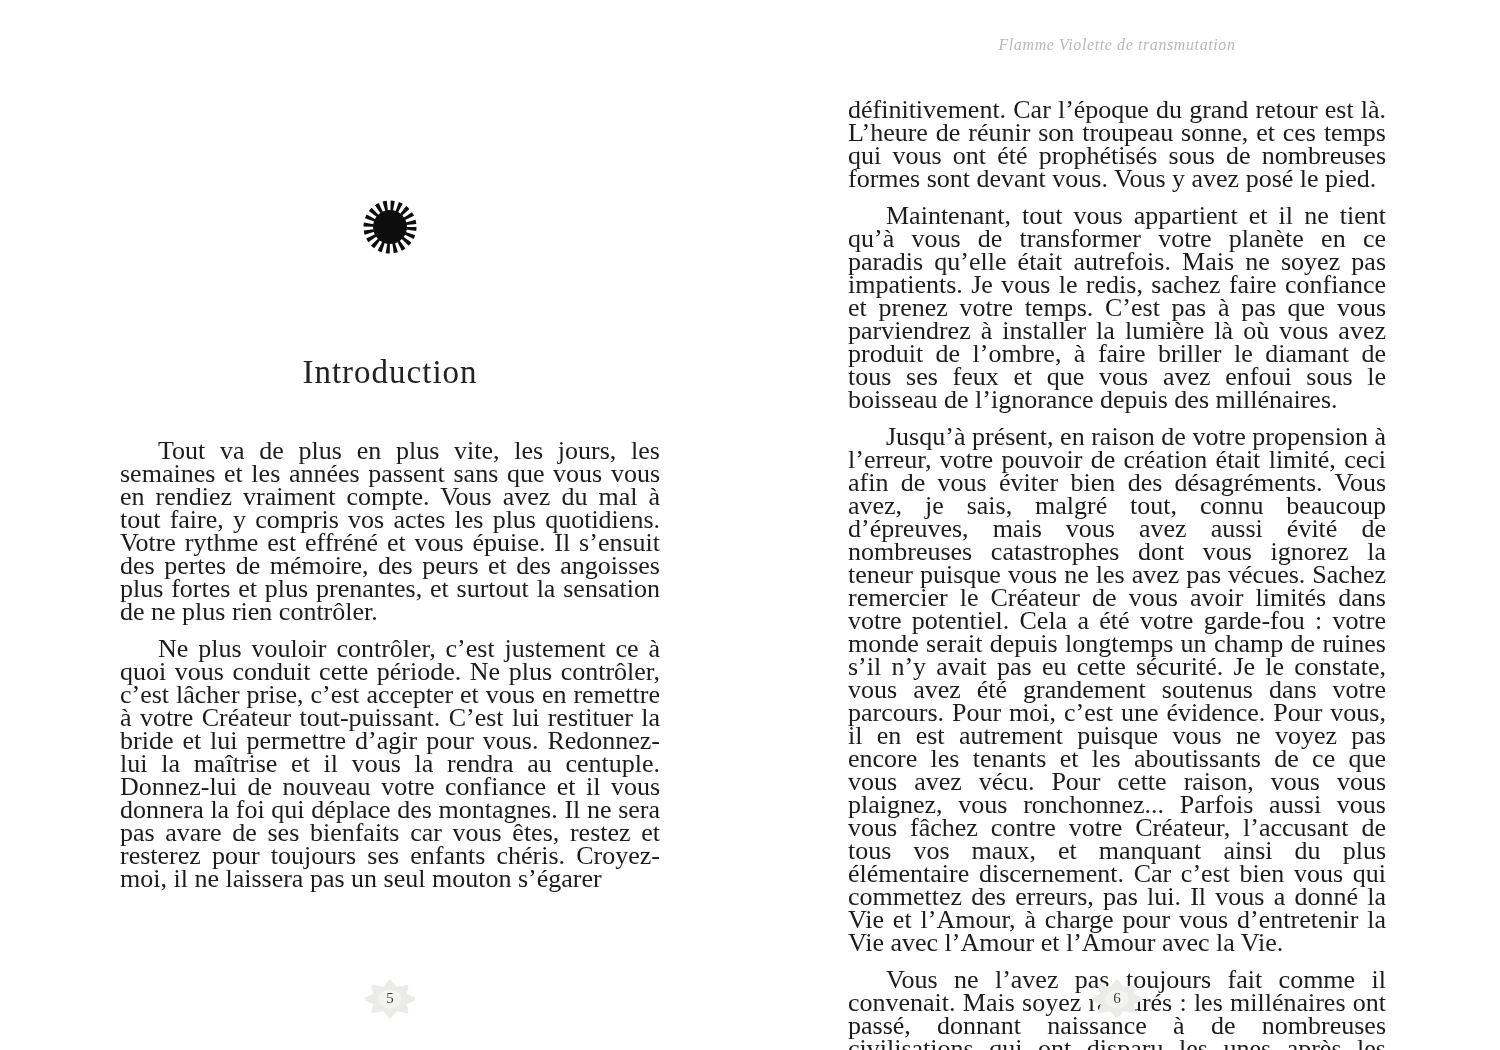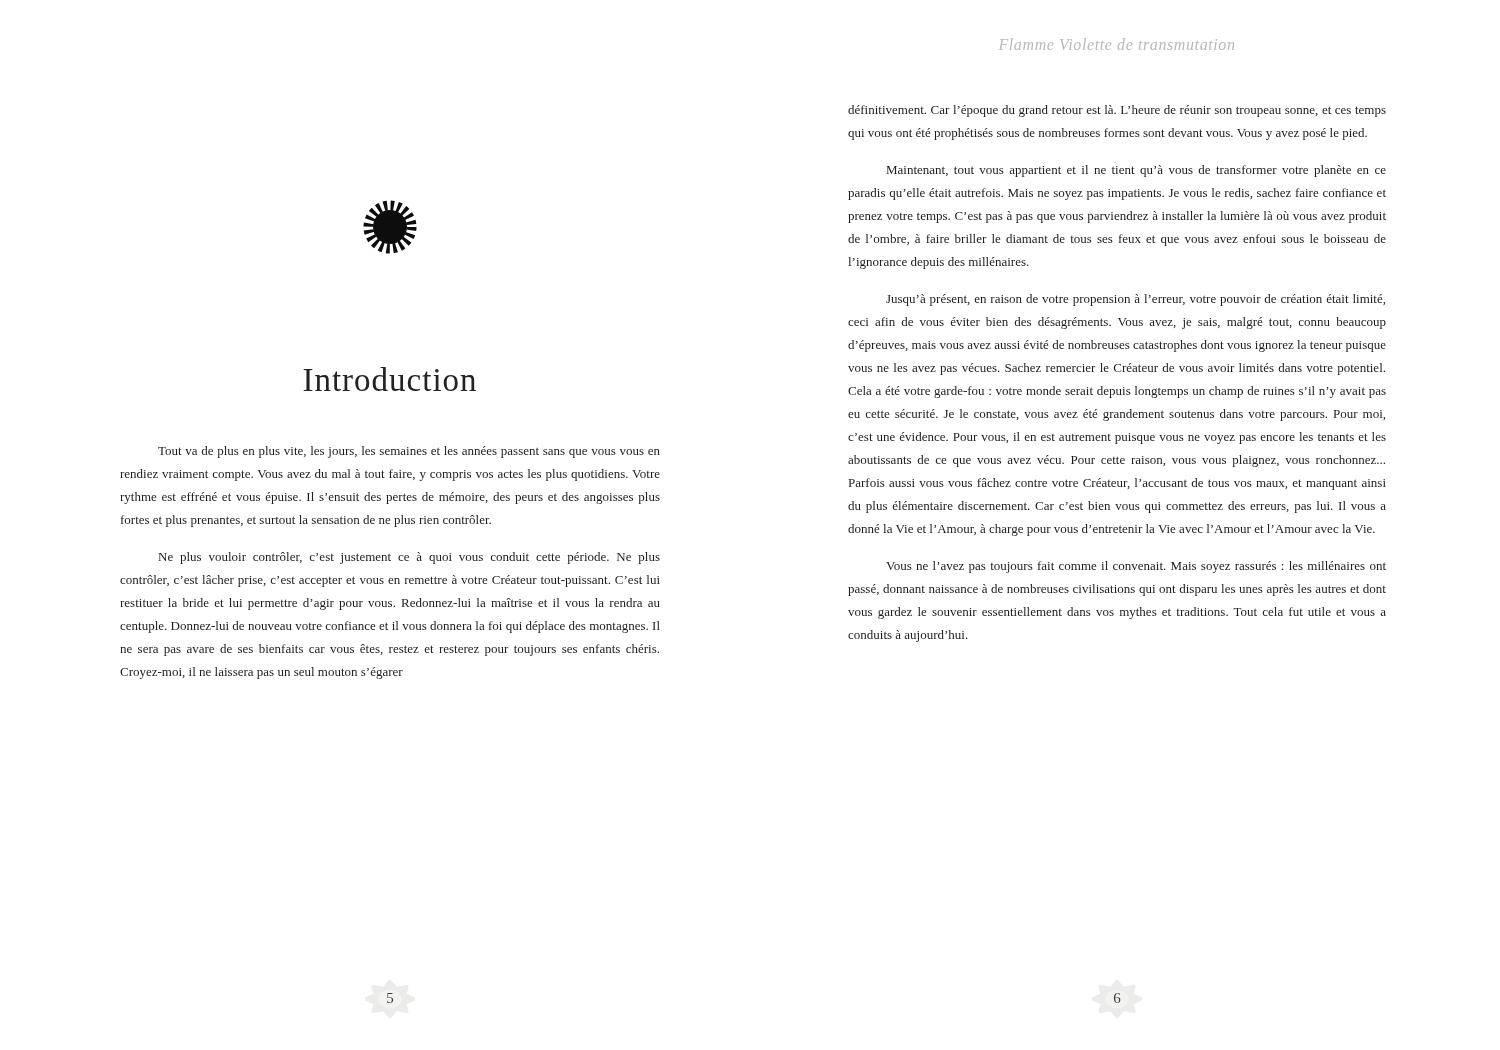--- a/index.html
+++ b/index.html
@@ -42,39 +42,39 @@
     right: 0;
     display: flex;
     justify-content: center;
   }
 
   .chapter-title {
     position: absolute;
     top: 350px;
     left: 0;
     right: 0;
-    margin: 12px;
+    margin: 4px;
     text-align: center;
     font-size: 33px;
     font-weight: 400;
     letter-spacing: 1px;
     color: #222222;
   }
 
   .body-text {
     position: absolute;
     left: 0;
     right: 0;
   }
   .page-left  .body-text { top: 439px; }
   .page-right .body-text { top: 98px; }
 
   .para {
     margin: 0 0 14px 0;
-    font-size: 13px;
+    font-size: 26px;
     line-height: 23px;
     text-align: justify;
     text-justify: inter-word;
   }
   .para.indent { text-indent: 38px; }
   .para:last-child { margin-bottom: 8px; }
 
   .folio {
     position: absolute;
     top: 977px;

